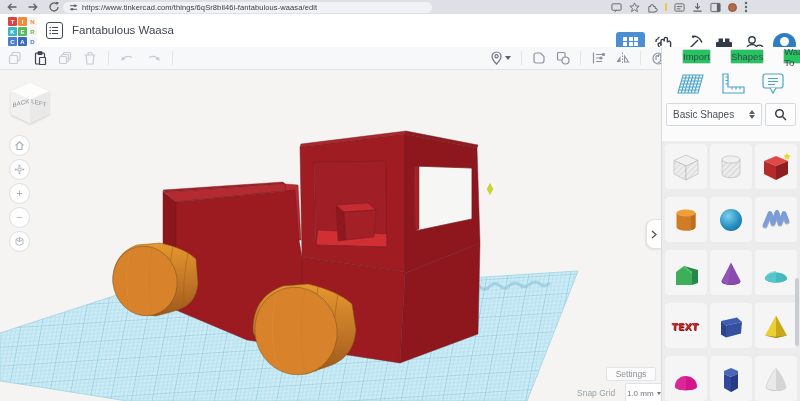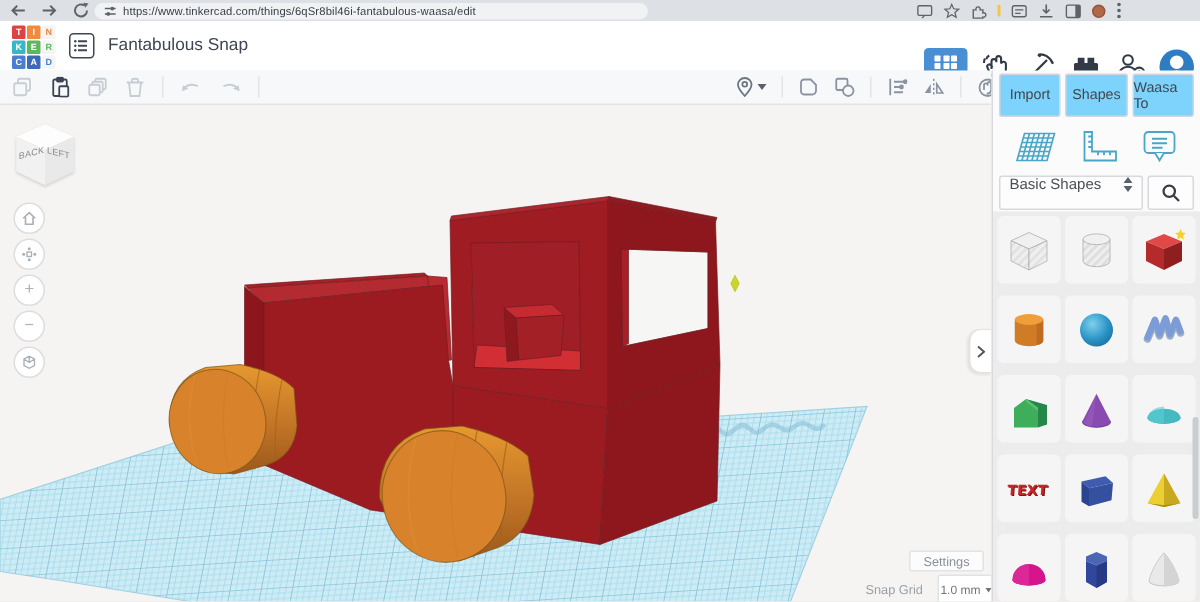--- a/index.html
+++ b/index.html
@@ -48,26 +48,26 @@
   .tbright{position:absolute;left:490px;display:flex;align-items:center;gap:10px;}
   .tbsep{width:1px;height:14px;background:#e2e4e8;}
   .tb{cursor:pointer;display:flex;align-items:center;}
   .caret{width:0;height:0;border-left:3.5px solid transparent;border-right:3.5px solid transparent;
          border-top:4.5px solid #596070;margin-left:2px;}
 
   
   .panel{position:absolute;top:47px;right:0;width:139px;bottom:0;background:#fbfbfc;
          border-left:1px solid #d8dadd;}
   .iobtns{display:flex;gap:3px;padding:2px 4px 1px 4px;}
-  .iobtn{flex:1;height:29px;background:#7dd3fc;border:1px solid #d3d6db;border-radius:2px;
-         font-size:9.5px;color:#3f4752;display:flex;align-items:center;justify-content:center;cursor:pointer;}
+  .iobtn{flex:1;height:15px;background:#22c55e;border:1px solid #d3d6db;border-radius:2px;
+         font-size:9.5px;color:#3f4752;display:flex;align-items:center;justify-content:center;cursor:pointer;margin-left:16px;}
   .ptools{display:flex;justify-content:space-between;padding:7px 14px 5px 14px;align-items:center;}
   .pselect{display:flex;gap:3px;padding:2px 4px 6px 4px;}
   .selbox{flex:1;height:23px;border:1px solid #d7d9dc;background:#fdfdfd;border-radius:2px;
-          display:flex;align-items:flex-start;padding:0 6px;font-size:10px;color:#4a4f57;cursor:pointer;}
+          display:flex;align-items:center;padding:0 6px;font-size:10px;color:#4a4f57;cursor:pointer;}
   .selbox .spacer{flex:1;}
   .caretstack{display:flex;flex-direction:column;gap:1.5px;align-items:center;}
   .cu{width:0;height:0;border-left:3px solid transparent;border-right:3px solid transparent;border-bottom:4px solid #5a6068;}
   .cd{width:0;height:0;border-left:3px solid transparent;border-right:3px solid transparent;border-top:4px solid #5a6068;}
   .searchbox{width:31px;height:23px;border:1px solid #d7d9dc;background:#fdfdfd;border-radius:2px;
              display:flex;align-items:center;justify-content:center;cursor:pointer;}
   .gallery{position:absolute;top:94px;left:0;right:0;bottom:0;background:#ececed;
            padding:3px 3px 0 3px;display:grid;grid-template-columns:repeat(3,1fr);
            grid-auto-rows:45px;gap:8px 3px;align-content:start;}
   .card{background:#f5f5f5;border-radius:4px;display:flex;align-items:center;justify-content:center;cursor:pointer;}
@@ -238,21 +238,21 @@
       <span class="lt-wb">D</span>
     </div>
     <div class="menuicon">
       <svg width="11" height="11" viewBox="0 0 11 11">
           <path d="M3,2.5 H9 M3,5.5 H9 M3,8.5 H9" stroke="#3f4652" stroke-width="1.2"></path>
           <circle cx="1.2" cy="2.5" r="0.8" fill="#3f4652"></circle>
           <circle cx="1.2" cy="5.5" r="0.8" fill="#3f4652"></circle>
           <circle cx="1.2" cy="8.5" r="0.8" fill="#3f4652"></circle>
         </svg>
     </div>
-    <div class="apptitle">Fantabulous Snap</div>
+    <div class="apptitle">Fantabulous Waasa</div>
     <div class="modes">
       <div class="modebtn active">
         <span class="gridglyph">
             <i></i>
             <i></i>
             <i></i>
             <i></i>
             <i></i>
             <i></i>
             <i></i>

